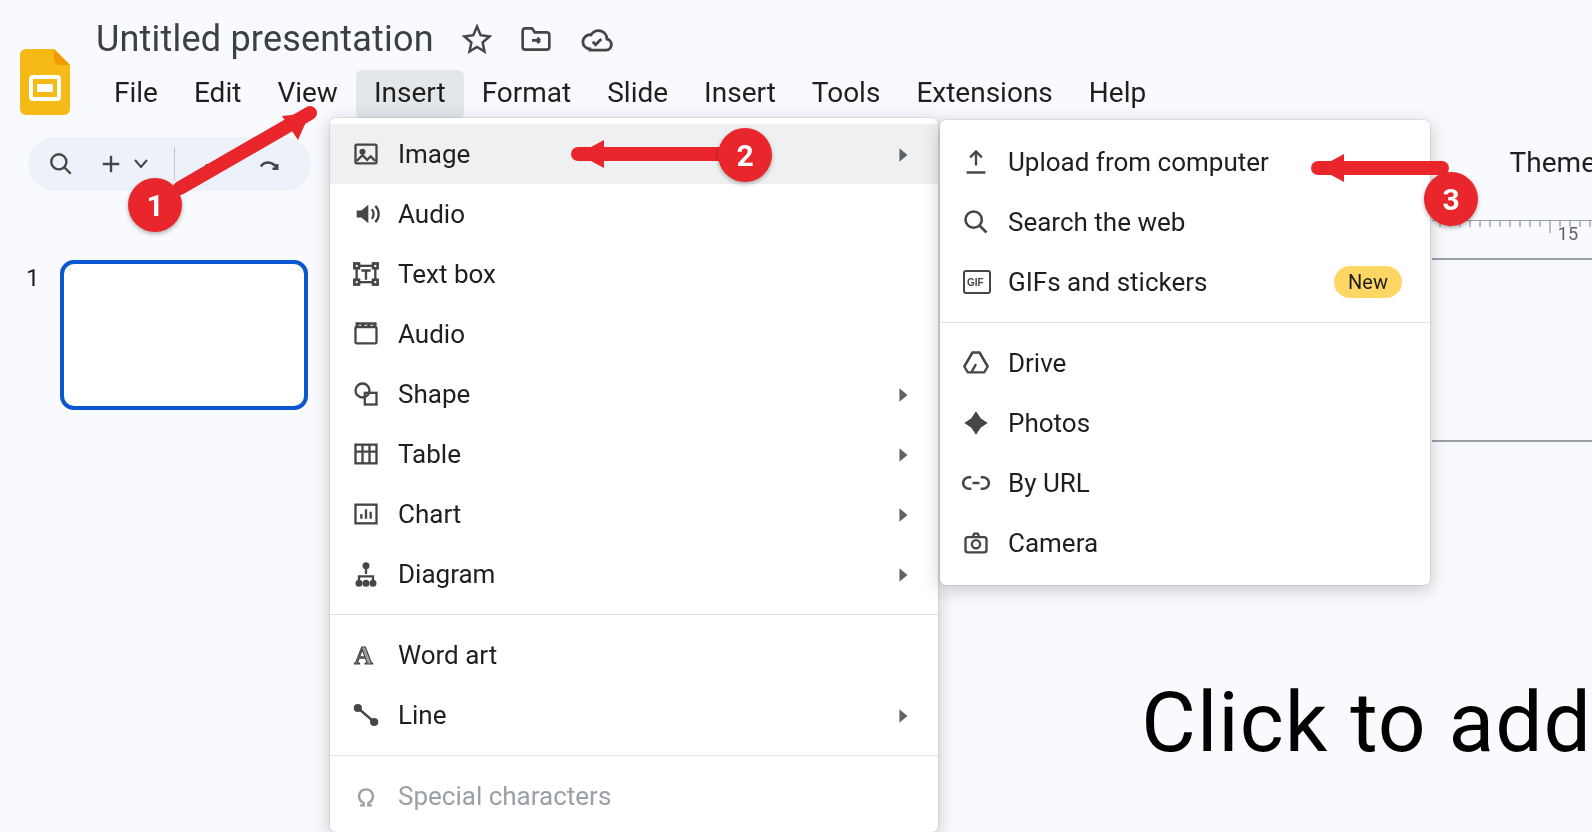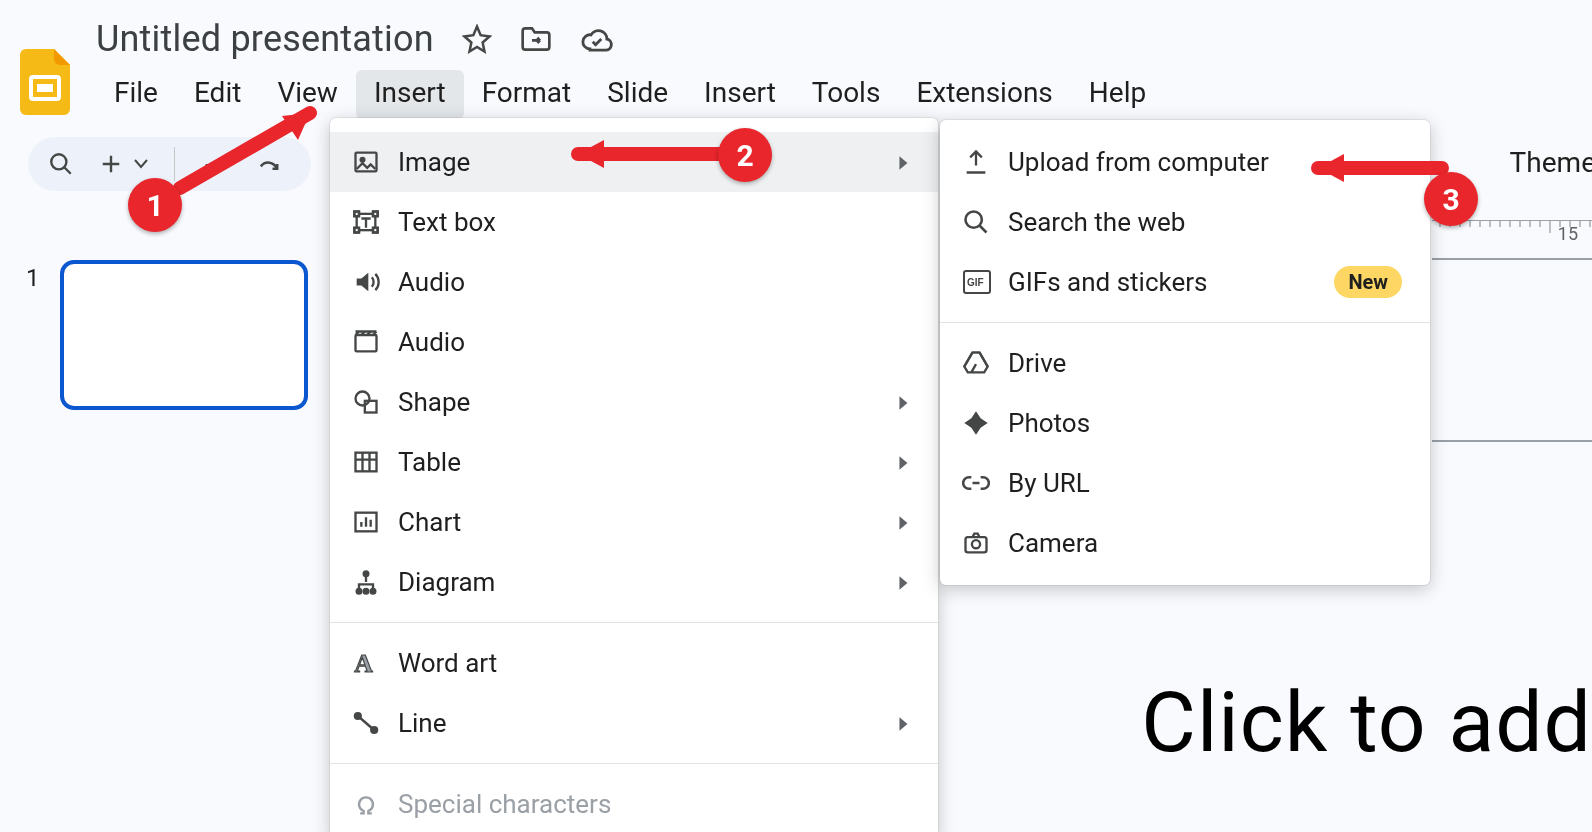--- a/index.html
+++ b/index.html
@@ -93,41 +93,41 @@
   .menu-row {
     display:flex;
     align-items:center;
     height:60px;
     padding: 0 28px 0 22px;
     font-size:26px;
     color:#1f1f1f;
     cursor:pointer;
     position:relative;
   }
-  .menu-row.highlight { background:#eef0f2;margin-top:8px; }
+  .menu-row.highlight { background:#eef0f2; }
   .menu-row .mi-icon { width:46px; display:inline-flex; color:#444746; }
   .menu-row .mi-label { flex:1; }
   .menu-row .mi-arrow { color:#5f6368; }
   .menu-row.disabled .mi-label { color:#9aa0a6; }
   .menu-sep { height:1px; background:#e1e3e1; margin:10px 0; }
 
   .image-submenu {
     position:absolute;
     left:940px; top:120px;
     width:490px;
     background:#fff;
     border-radius:6px;
     box-shadow: 0 4px 18px rgba(0,0,0,.22), 0 0 0 1px rgba(0,0,0,.06);
     padding: 12px 0;
     z-index:60;
   }
   .badge-new {
     background:#fdd663;
     color:#1f1f1f;
-    font-weight:700;
+    font-weight:400;
     font-size:20px;
     padding:4px 14px;
     border-radius:18px;
   }
 
   
   .theme-label { position:absolute; right:-4px; top:146px; font-size:28px; color:#1f1f1f;}
   .ruler {
     position:absolute; right:0; top:220px; width:160px; height:28px;
     border-top:1px solid #9aa0a6; display:flex; align-items:flex-start;
@@ -257,43 +257,43 @@
     <span class="mi-arrow">
       <svg width="12" height="16" viewBox="0 0 10 14">
           <path d="M1 1l7 6-7 6z" fill="#5f6368"></path>
         </svg>
     </span>
   </div>
 
   <div class="menu-row">
     <span class="mi-icon">
       <svg width="28" height="28" viewBox="0 0 24 24" fill="none" stroke="#444746" stroke-width="2">
+          <path d="M4 9v6h4l6 5V4L8 9H4z" fill="#444746" stroke="none"></path>
+          <path d="M17 8a6 6 0 0 1 0 8M20 5a10 10 0 0 1 0 14"></path>
+        </svg>
+    </span>
+    <span class="mi-label">Audio</span>
+  </div>
+
+  <div class="menu-row">
+    <span class="mi-icon">
+      <svg width="28" height="28" viewBox="0 0 24 24" fill="none" stroke="#444746" stroke-width="2">
           <rect x="4" y="5" width="16" height="14"></rect>
           <path d="M8 9h8M12 9v8"></path>
           <rect x="2" y="3" width="4" height="4" fill="#f8fafd"></rect>
           <rect x="18" y="3" width="4" height="4" fill="#f8fafd"></rect>
           <rect x="2" y="17" width="4" height="4" fill="#f8fafd"></rect>
           <rect x="18" y="17" width="4" height="4" fill="#f8fafd"></rect>
           <rect x="2" y="3" width="4" height="4"></rect>
           <rect x="18" y="3" width="4" height="4"></rect>
           <rect x="2" y="17" width="4" height="4"></rect>
           <rect x="18" y="17" width="4" height="4"></rect>
         </svg>
     </span>
     <span class="mi-label">Text box</span>
-  </div>
-
-  <div class="menu-row">
-    <span class="mi-icon">
-      <svg width="28" height="28" viewBox="0 0 24 24" fill="none" stroke="#444746" stroke-width="2">
-          <path d="M4 9v6h4l6 5V4L8 9H4z" fill="#444746" stroke="none"></path>
-          <path d="M17 8a6 6 0 0 1 0 8M20 5a10 10 0 0 1 0 14"></path>
-        </svg>
-    </span>
-    <span class="mi-label">Audio</span>
   </div>
 
   <div class="menu-row">
     <span class="mi-icon">
       <svg width="28" height="28" viewBox="0 0 24 24" fill="none" stroke="#444746" stroke-width="2">
           <rect x="3" y="6" width="18" height="14" rx="1"></rect>
           <path d="M3 6l3-3M8 6l3-3M13 6l3-3M18 6l3-3M3 3h18"></path>
         </svg>
     </span>
     <span class="mi-label">Audio</span>

